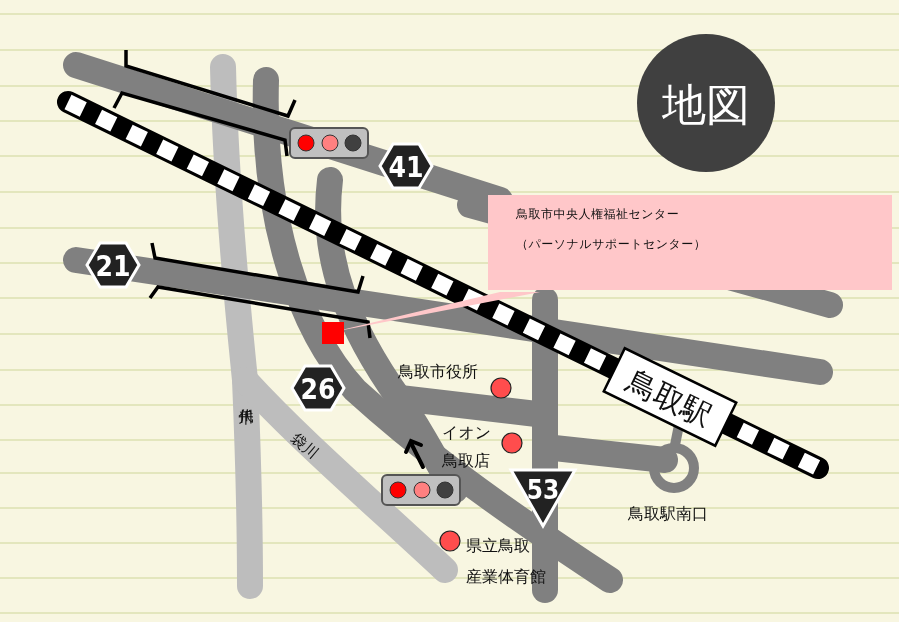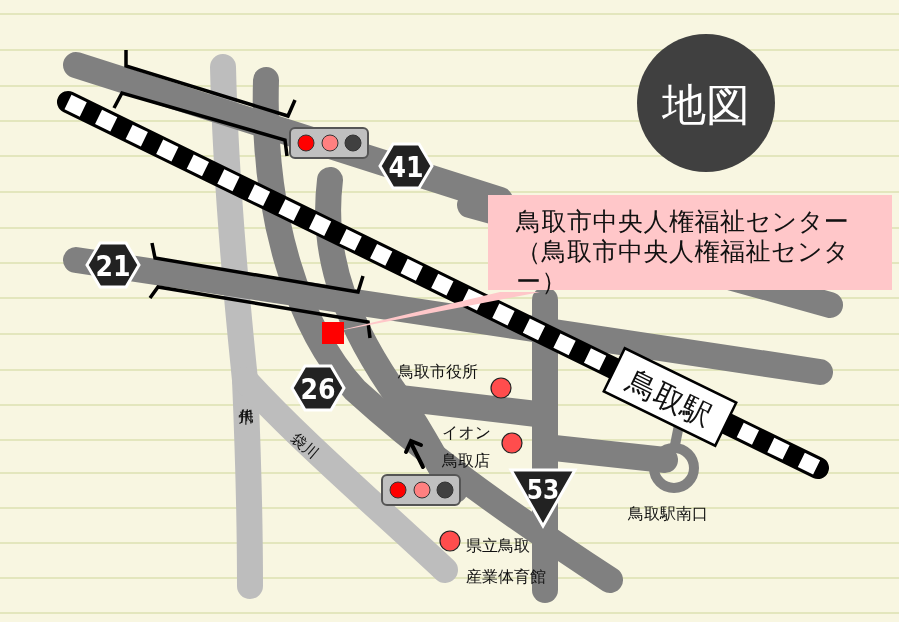--- a/index.html
+++ b/index.html
@@ -3,22 +3,22 @@
 <meta charset="utf-8">
 <style>
   html, body { margin: 0; padding: 0; }
   body { width: 899px; height: 622px; overflow: hidden; position: relative;
          background: #f8f6e1; font-family: "DejaVu Sans", "Liberation Sans", sans-serif; }
   #map { position: absolute; left: 0; top: 0; width: 899px; height: 622px; }
   .label { font-family: "DejaVu Sans", "Liberation Sans", sans-serif; fill: #111; }
   .route-num { font-family: "DejaVu Sans Condensed", "DejaVu Sans", sans-serif; font-weight: bold; fill: #fff; }
   .callout {
     position: absolute; left: 488px; top: 195px; width: 404px; height: 95px;
-    background: #ffc7c9; box-sizing: border-box; padding: 12px 0 0 28px;
-    font-size: 25px; color: #111; line-height: 30px; letter-spacing: 0.5px;
+    background: #ffc7c9; box-sizing: border-box; padding: 4px 0 0 28px;
+    font-size: 12px; color: #111; line-height: 30px; letter-spacing: 0.5px;
   }
   .callout .l2 { padding-left: 0; }
 </style>
 </head>
 <body>
 
 <svg id="map" viewBox="0 0 899 622" xmlns="http://www.w3.org/2000/svg">
 
   <g stroke="#e3e6bd" stroke-width="2">
     <line x1="0" y1="14" x2="899" y2="14"></line>
@@ -130,14 +130,14 @@
   <text class="label" transform="translate(290 440) rotate(40)" x="0" y="0" font-size="15">袋川</text>
 
   <g>
     <circle cx="706" cy="103" r="69" fill="#404040"></circle>
     <text x="706" y="120" font-size="44" fill="#fff" text-anchor="middle" font-family="DejaVu Sans, sans-serif">地図</text>
   </g>
 </svg>
 
 <div class="callout">
   <div><span>鳥取市中央人権福祉センター</span></div>
-  <div class="l2"><span>（鳥取市中央人権福祉センター）</span></div>
+  <div class="l2"><span>（パーソナルサポートセンター）</span></div>
 </div>
 
 </body></html>

